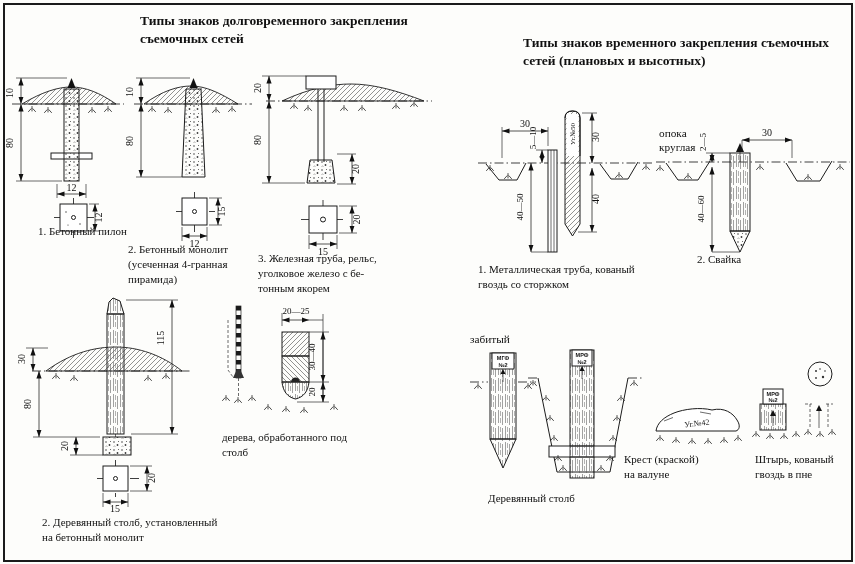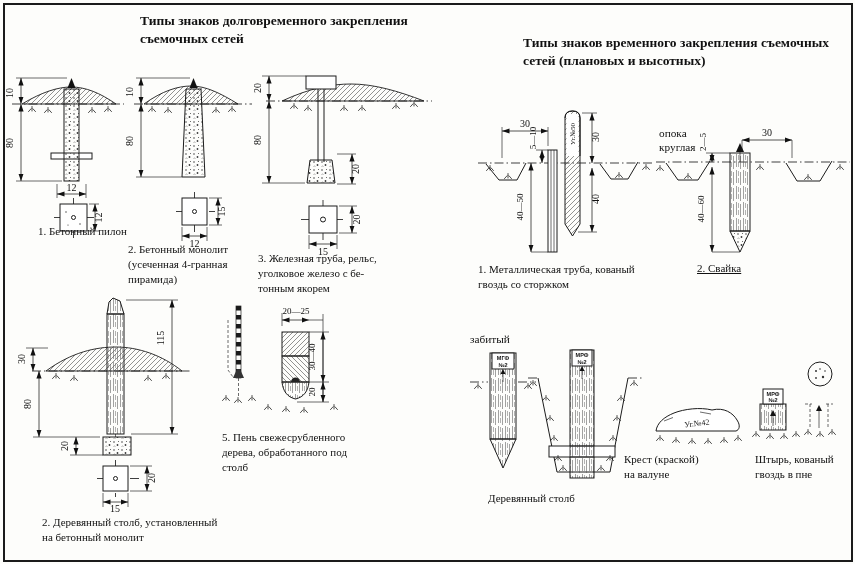--- a/index.html
+++ b/index.html
@@ -354,34 +354,33 @@
   <div class="cap" style="left:258px;top:251px;">
     <span>3. Железная труба, рельс,</span>
     <span>уголковое железо с бе-</span>
     <span>тонным якорем</span>
   </div>
   <div class="cap" style="left:42px;top:515px;">
     <span>2. Деревянный столб, установленный</span>
     <span>на бетонный монолит</span>
   </div>
   <div class="cap" style="left:222px;top:430px;">
-    <span>5. Пень свежесрубленного</span>
     <span>дерева, обработанного под</span>
     <span>столб</span>
   </div>
 
   <div class="note" style="left:631px;top:126px;margin-left:28px;">
     <span>опока</span>
     <span>круглая</span>
   </div>
   <div class="cap" style="left:478px;top:262px;">
     <span>1. Металлическая труба, кованый</span>
     <span>гвоздь со сторжком</span>
   </div>
-  <div class="cap" style="left:697px;top:261px;text-decoration:underline;">
+  <div class="cap" style="left:697px;top:252px;">
     <span>2. Свайка</span>
   </div>
   <div class="note" style="left:470px;top:332px;">
     <span>забитый</span>
   </div>
   <div class="cap" style="left:488px;top:491px;">
     <span>Деревянный столб</span>
   </div>
   <div class="cap" style="left:624px;top:452px;">
     <span>Крест (краской)</span>

